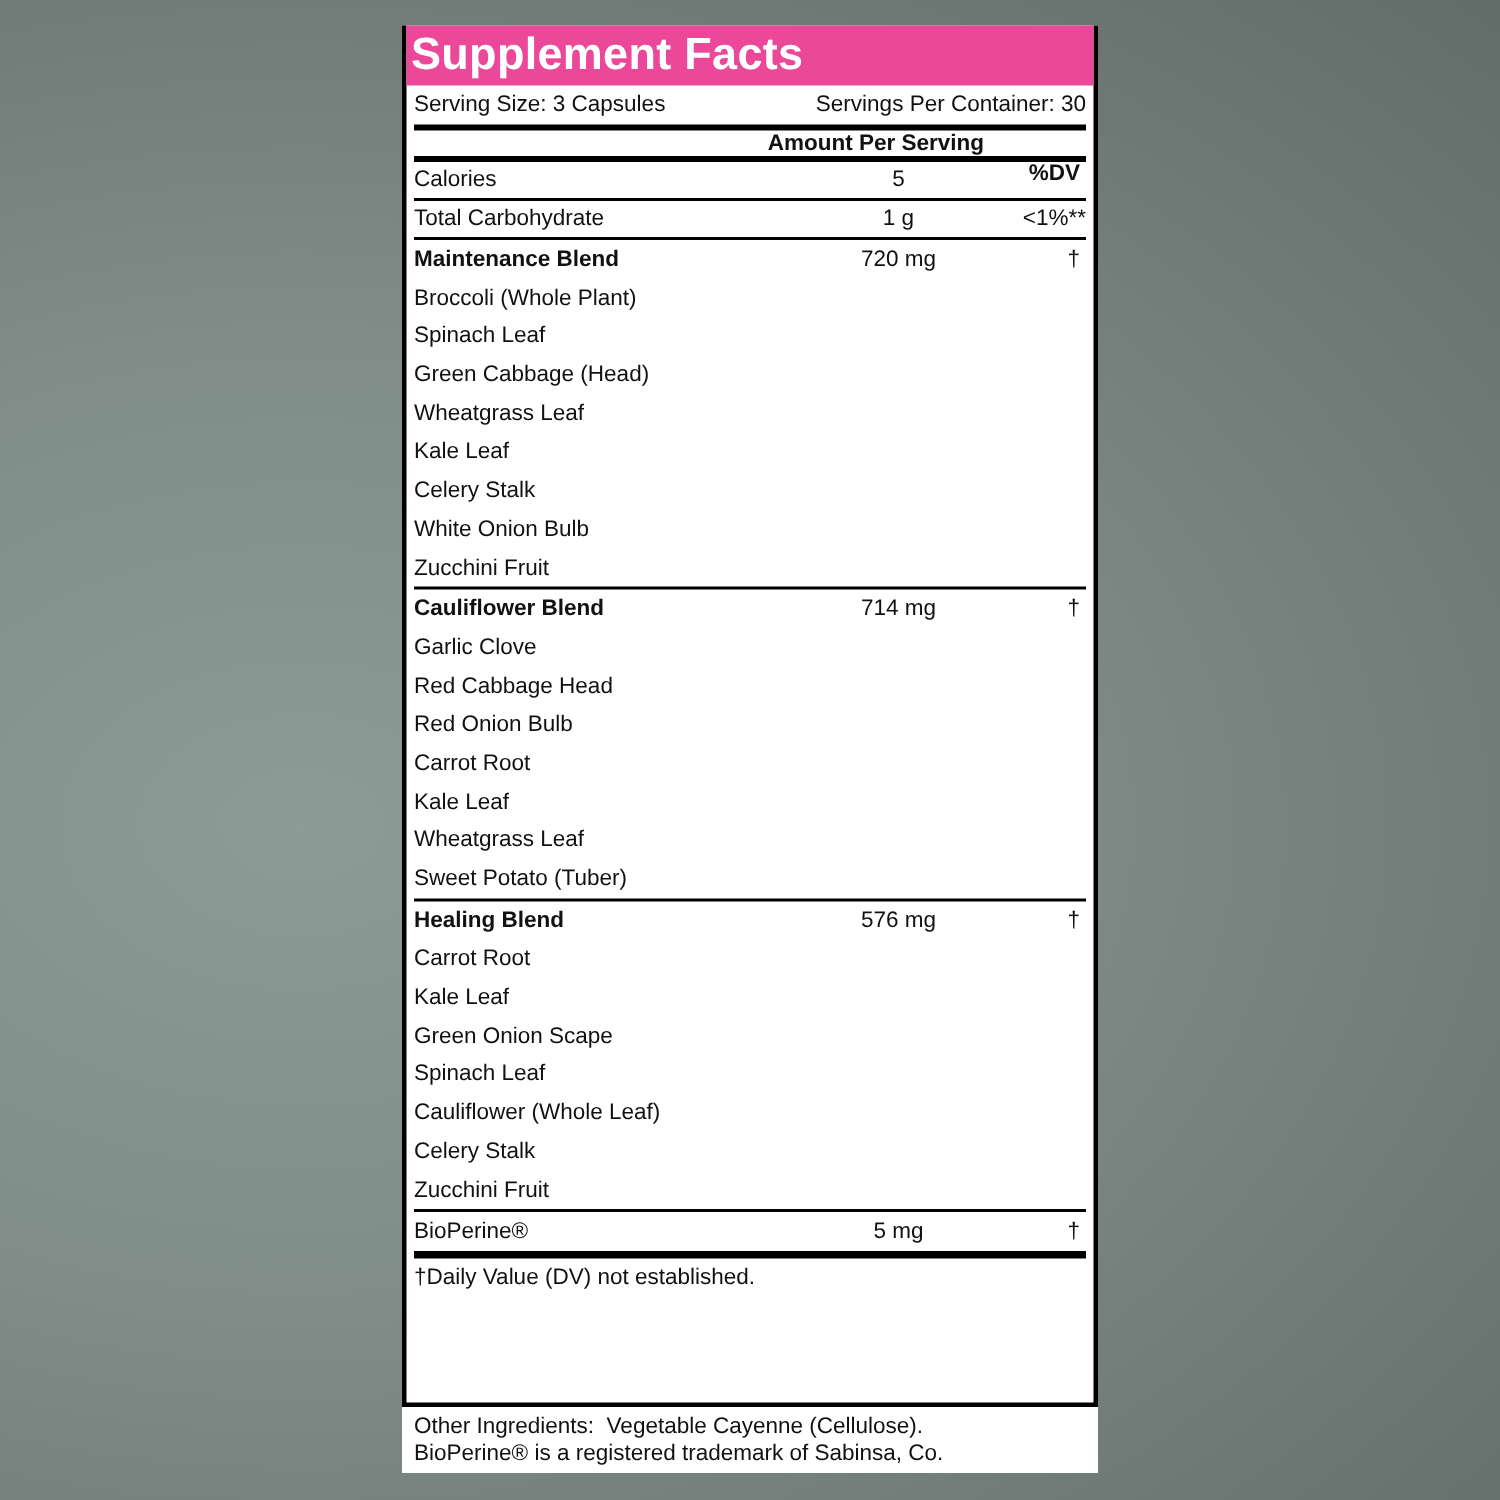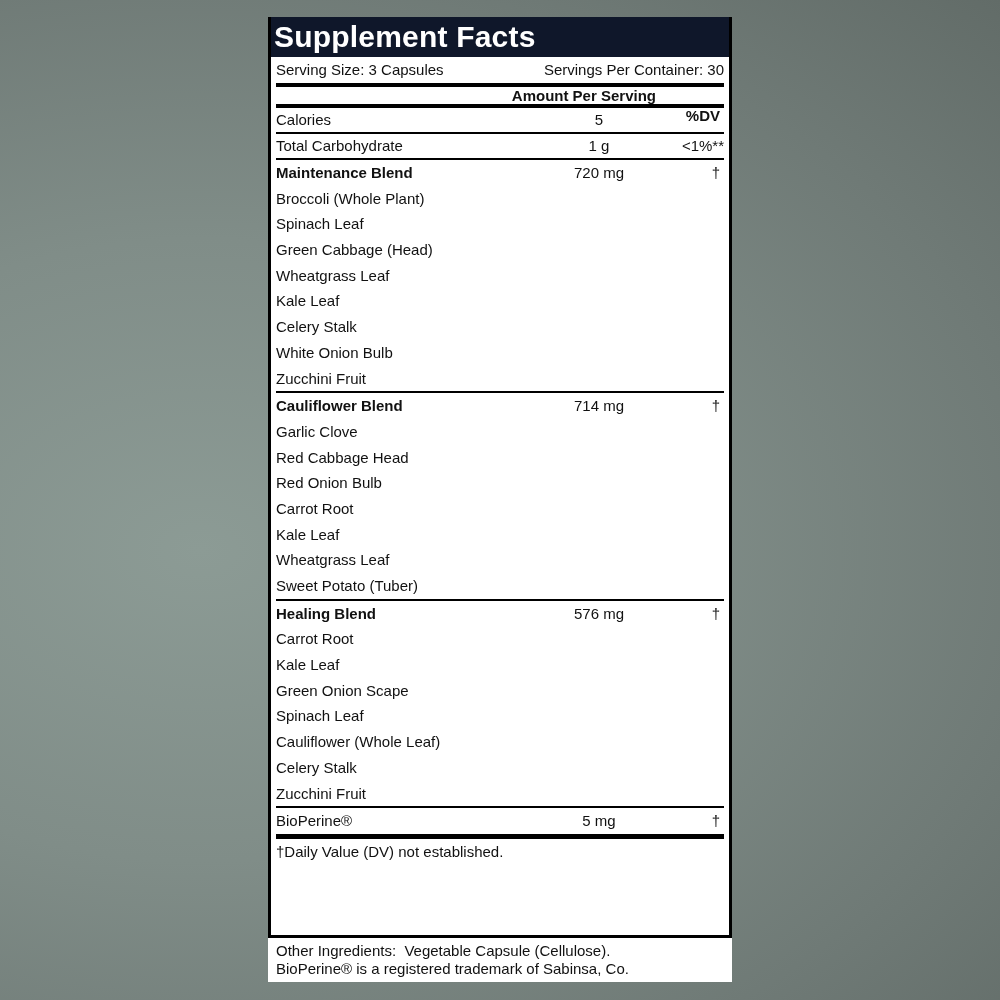--- a/index.html
+++ b/index.html
@@ -12,21 +12,21 @@
   .card {
     position: absolute; left: 268px; top: 17px; width: 464px; height: 965px;
     background: #fff;
   }
   .facts {
     position: absolute; left: 0; top: 0; width: 464px; height: 921px;
     box-sizing: border-box;
     border-left: 3px solid #000; border-right: 3px solid #000; border-bottom: 3px solid #000;
   }
   .title {
-    height: 40px; background: #0f172a; color: #fff;
+    height: 40px; background: #ec4899; color: #fff;
     font-weight: bold; font-size: 30px; line-height: 40px;
     padding-left: 3px; letter-spacing: 0.2px;
   }
   .inner { position: absolute; left: 5px; right: 5px; top: 40px; }
   .row {
     display: flex; align-items: center; height: 25.7px; font-size: 15px; line-height: 25.7px;
     white-space: nowrap;
   }
   .row .name { flex: 1; }
   .row .amt { width: 110px; text-align: center; }
@@ -169,16 +169,16 @@
       <div class="row">
         <span class="name">BioPerine®</span>
         <span class="amt">5 mg</span>
         <span class="dv">†</span>
       </div>
       <div class="med"></div>
       <div class="footnote">†Daily Value (DV) not established.</div>
     </div>
   </div>
   <div class="other">
-    <div style="white-space:pre;">Other Ingredients:  Vegetable Capsule (Cellulose).</div>
+    <div style="white-space:pre;">Other Ingredients:  Vegetable Cayenne (Cellulose).</div>
     <div>BioPerine® is a registered trademark of Sabinsa, Co.</div>
   </div>
 </div>
 
 </body></html>

